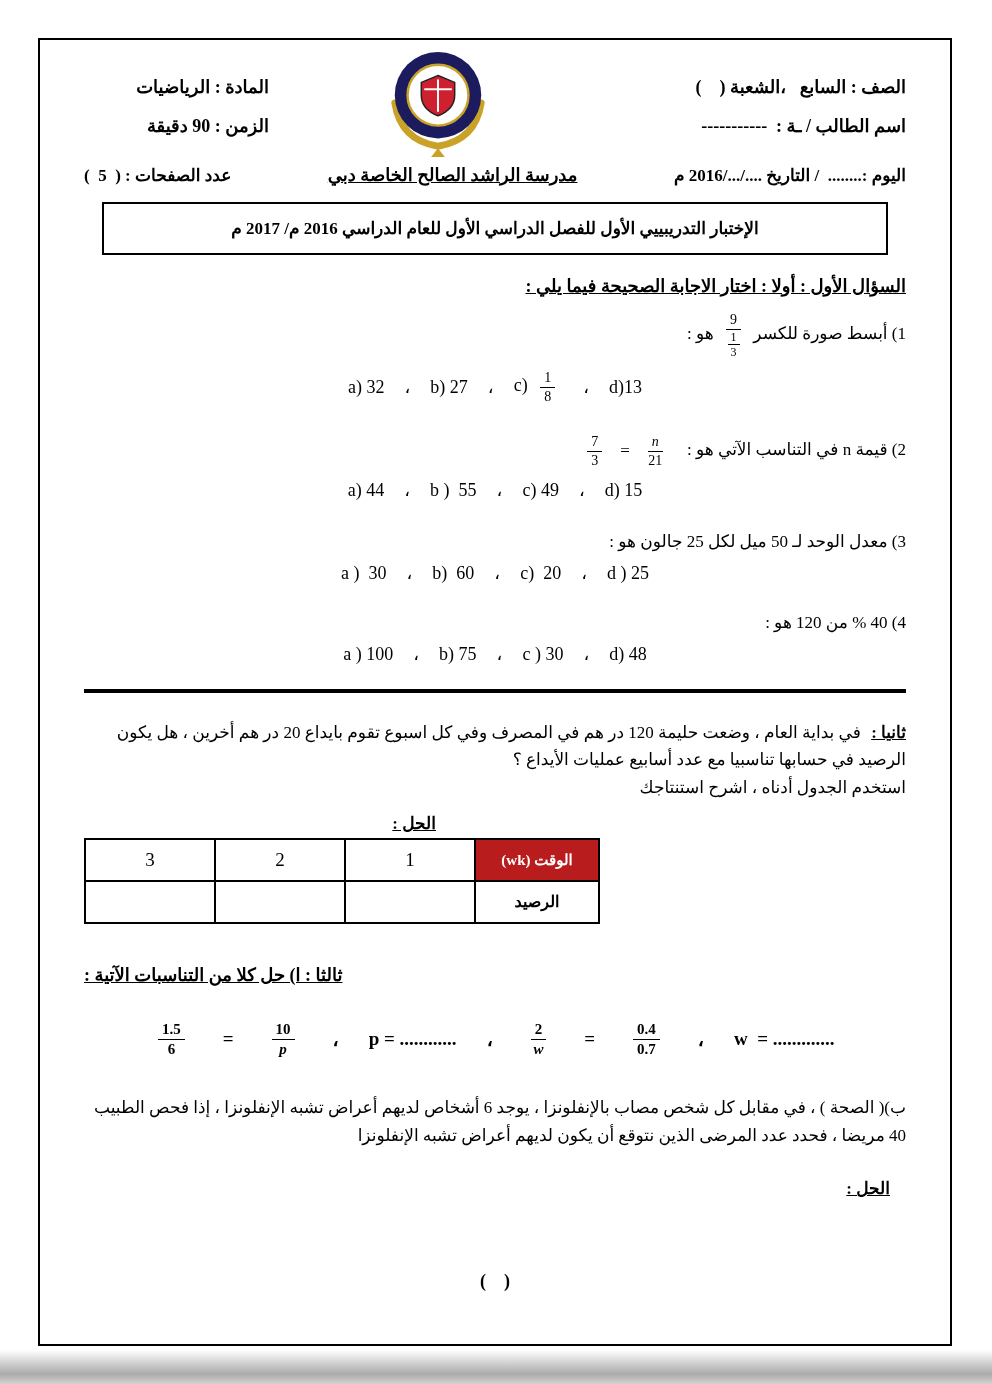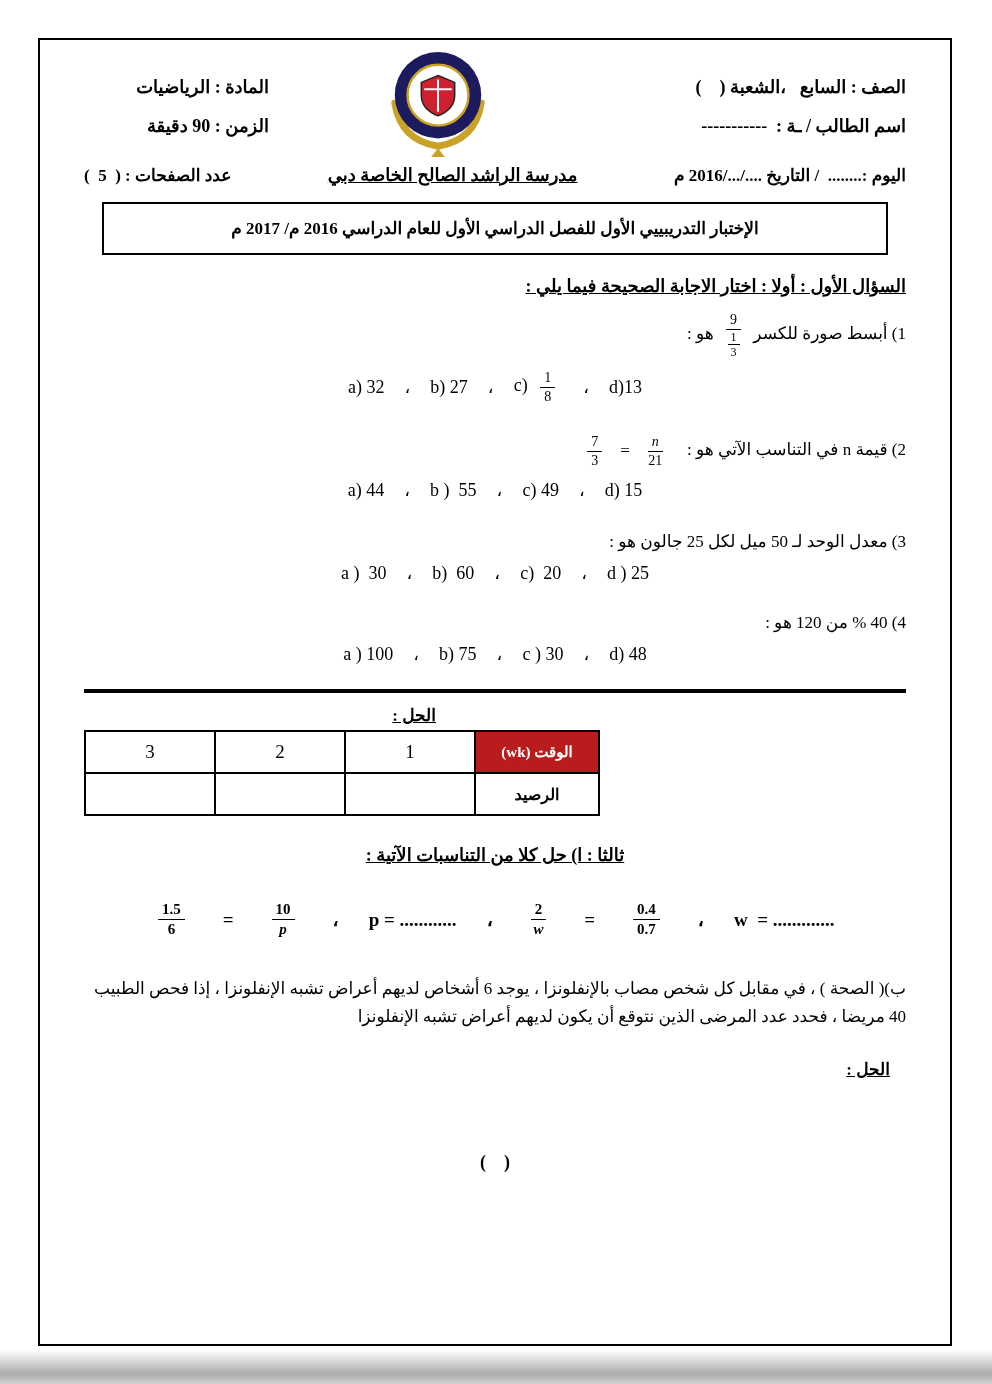--- a/index.html
+++ b/index.html
@@ -44,22 +44,22 @@
   .sol2-row{direction:rtl;margin-top:12px;padding-right:470px;font-size:17px}
   .sol-label{font-weight:bold;text-decoration:underline}
   .tbl{border-collapse:collapse;direction:rtl;margin-top:4px;margin-right:-12px}
   .tbl td{border:2px solid #000;text-align:center;vertical-align:middle}
   .tbl tr{height:42px}
   .lab{width:120px;font-size:16px;font-weight:bold}
   .c{width:126px}
   .head-lab{background:#b91c1c;color:#fff;font-size:15px}
   .num-cell{font-size:19px}
   
-  .p3-heading{direction:rtl;text-align:center;font-weight:bold;font-size:18px;
-        text-decoration:underline;margin-top:28px}
+  .p3-heading{direction:rtl;text-align:left;font-weight:bold;font-size:18px;
+        text-decoration:underline;margin-top:40px}
   .props{direction:ltr;display:flex;align-items:center;gap:30px;margin-top:34px;
         font-weight:bold;font-size:19px;padding-left:66px}
   .props .frac{font-size:15px}
   .p3b{direction:rtl;text-align:right;font-size:17px;line-height:1.65;margin-top:36px}
   .sol3-row{direction:rtl;text-align:right;margin-top:28px;padding-left:16px;font-size:17px;padding-right:16px}
   .footer-marker{text-align:center;font-weight:bold;font-size:18px;margin-top:72px}
 </style>
 </head>
 <body>
 
@@ -166,20 +166,25 @@
     <span>،</span>
     <span class="pre">b) 75</span>
     <span>،</span>
     <span class="pre">c ) 30</span>
     <span>،</span>
     <span class="pre">d) 48</span>
   </div>
 
   <div class="divider"></div>
 
+  <div class="p2">
+    <span class="bold-u">ثانيا :</span>
+    <span>في بداية العام ، وضعت حليمة 120 در هم في المصرف وفي كل اسبوع تقوم بايداع 20 در هم أخرين ، هل يكون الرصيد في حسابها تناسبيا مع عدد أسابيع عمليات الأيداع ؟</span><br>
+    <span>استخدم الجدول أدناه ، اشرح استنتاجك</span>
+  </div>
   <div class="sol2-row">
     <span class="sol-label">الحل :</span>
   </div>
   <table class="tbl">
     <tbody>
         <tr>
       <td class="lab head-lab">الوقت (wk)</td>
       <td class="c num-cell">1</td>
       <td class="c num-cell">2</td>
       <td class="c num-cell">3</td>

